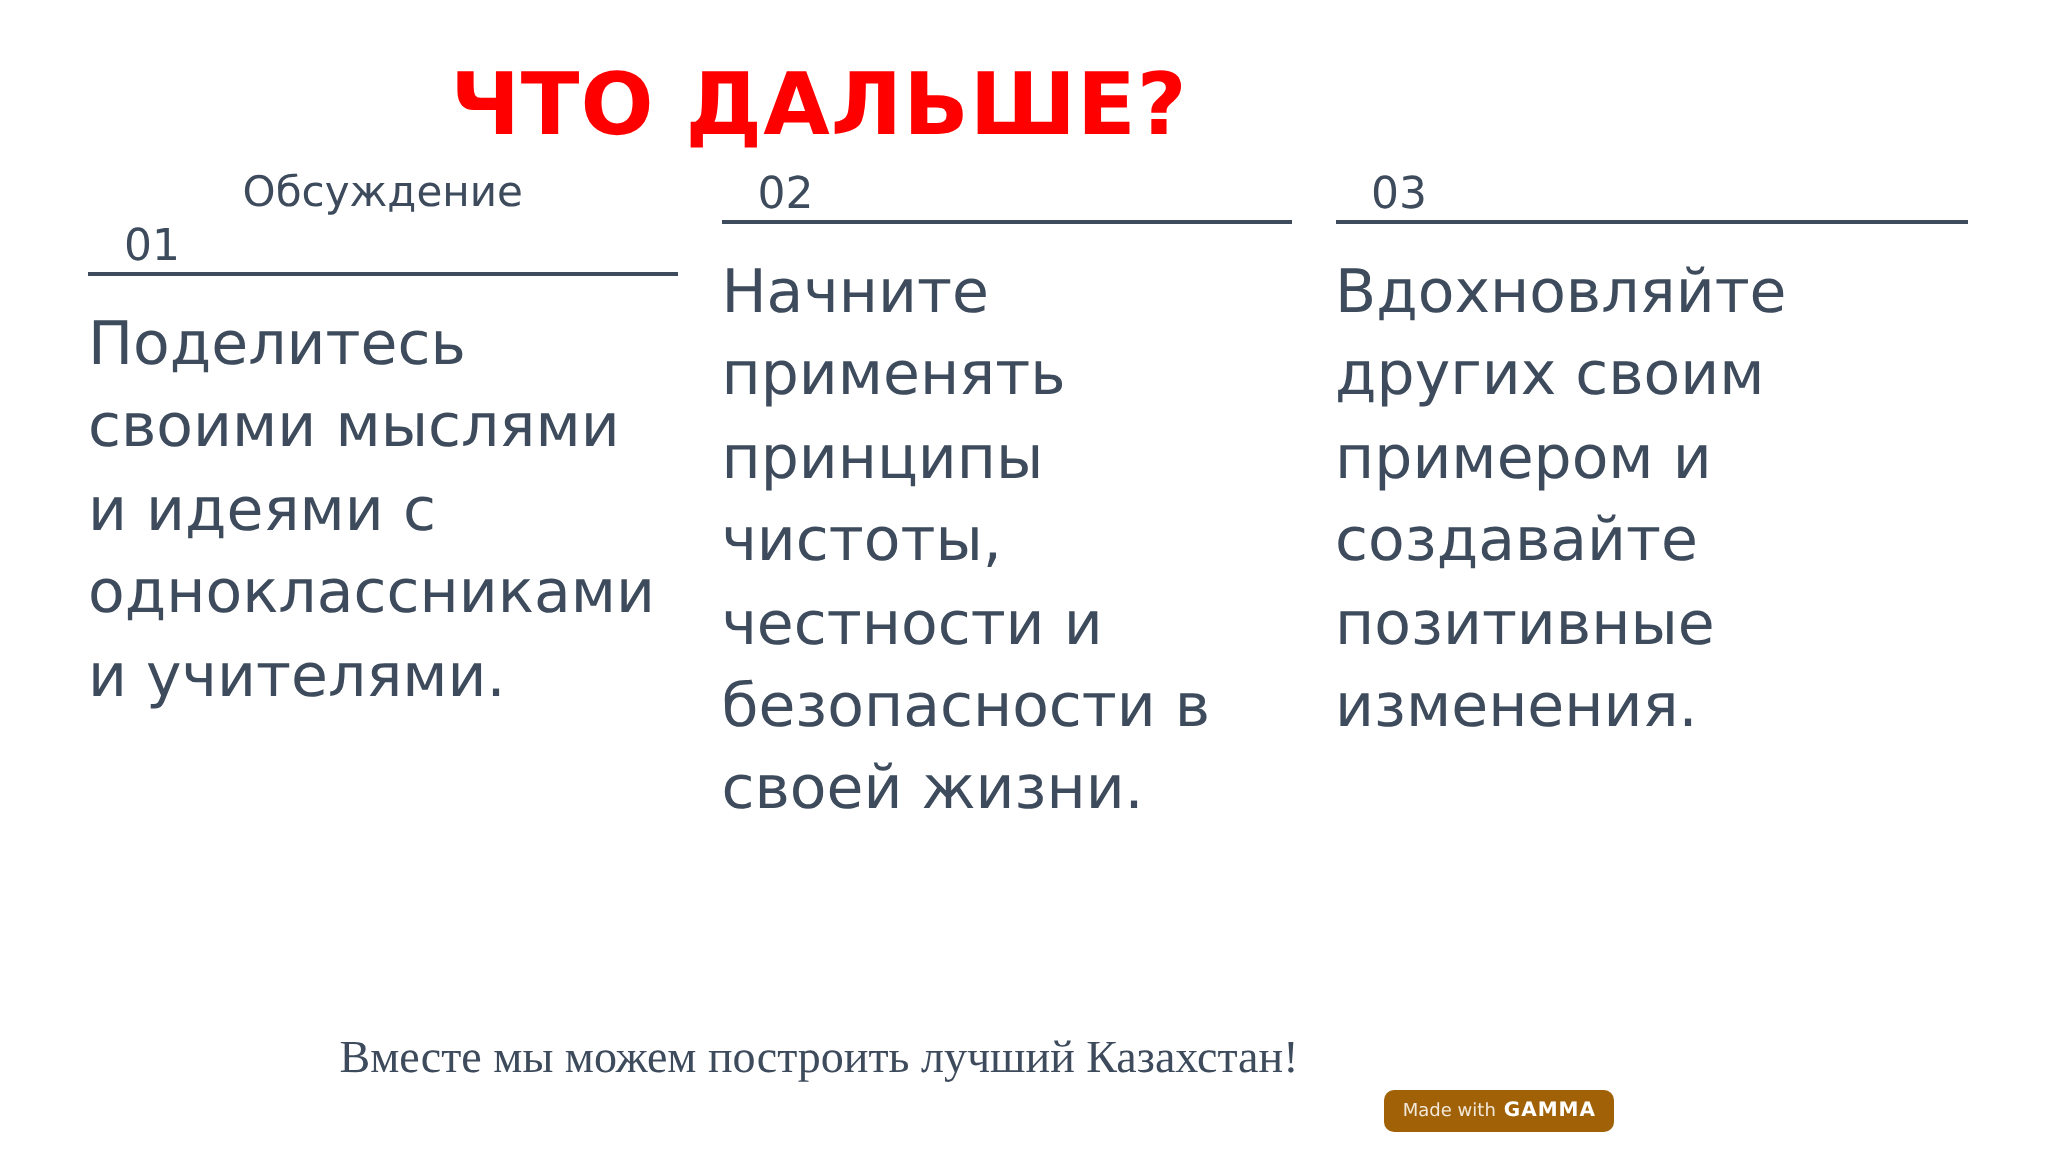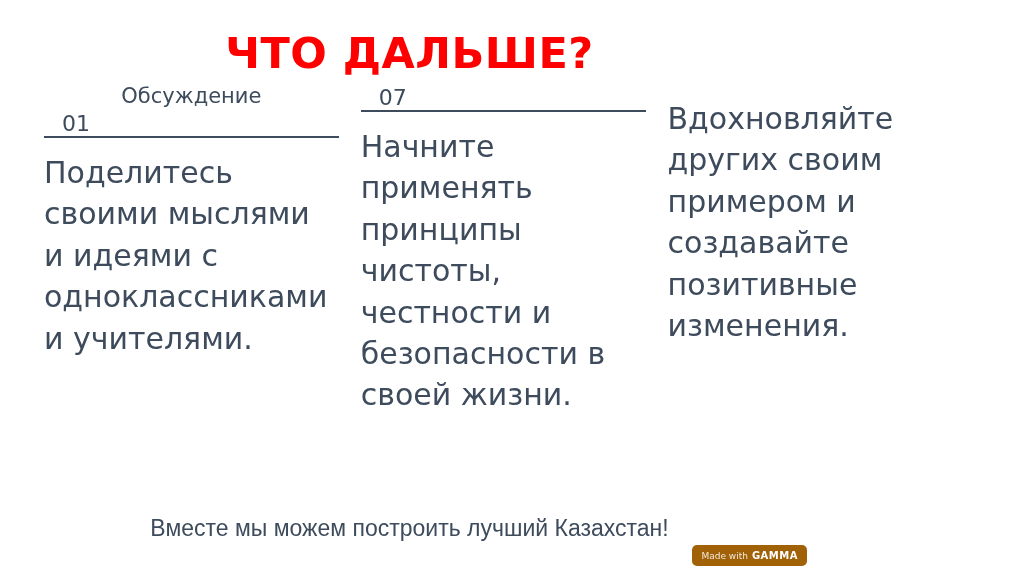--- a/index.html
+++ b/index.html
@@ -79,21 +79,21 @@
     word-break: break-word;
   }
   .footer-line {
     position: absolute;
     left: 0;
     right: 0;
     bottom: 34px;
     text-align: center;
     font-size: 23px;
     color: #3d4b5c;
-    font-family: Liberation Sans, sans-serif;
+    font-family: Liberation Serif, serif;
   }
   .gamma-badge {
     position: absolute;
     right: 12px;
     bottom: 10px;
     background: #a16207;
     color: #ffffff;
     border-radius: 5px;
     padding: 5px 9px;
     font-size: 10px;
@@ -124,26 +124,29 @@
     <div class="column col-1">
       <div class="col-heading">Обсуждение</div>
       <div class="col-number-row">
         <span class="col-number">01</span>
       </div>
       <div class="col-body">Поделитесь своими мыслями и идеями с одноклассниками и учителями.</div>
     </div>
 
     <div class="column col-2">
       <div class="col-number-row">
-        <span class="col-number">07</span>
+        <span class="col-number">02</span>
       </div>
       <div class="col-body">Начните применять принципы чистоты, честности и безопасности в своей жизни.</div>
     </div>
 
     <div class="column col-3">
+      <div class="col-number-row">
+        <span class="col-number">03</span>
+      </div>
       <div class="col-body">Вдохновляйте других своим примером и создавайте позитивные изменения.</div>
     </div>
 
   </div>
 
   <div class="footer-line">Вместе мы можем построить лучший Казахстан!</div>
 
   <div class="gamma-badge">
     <span class="made-with">Made with</span>
     <span class="gamma-word">GAMMA</span>

